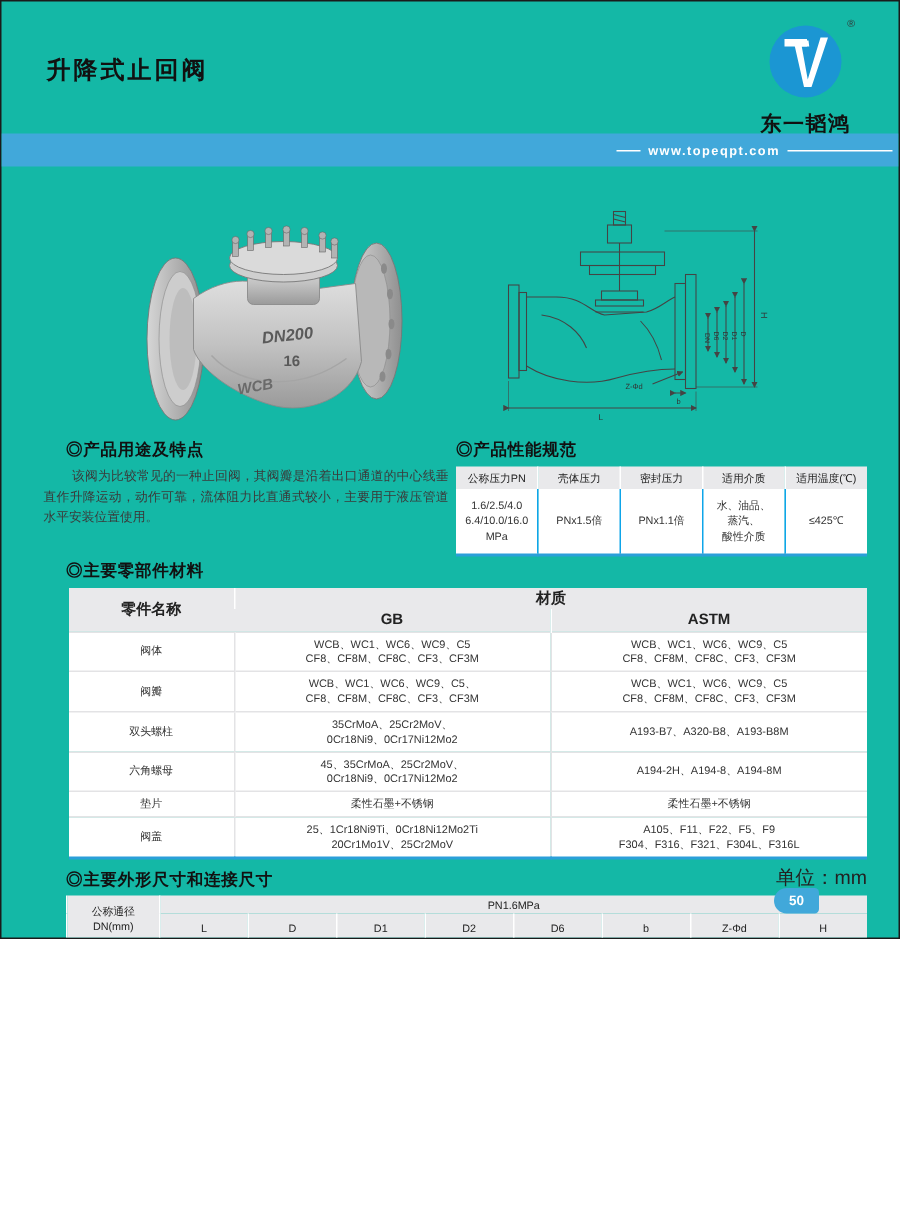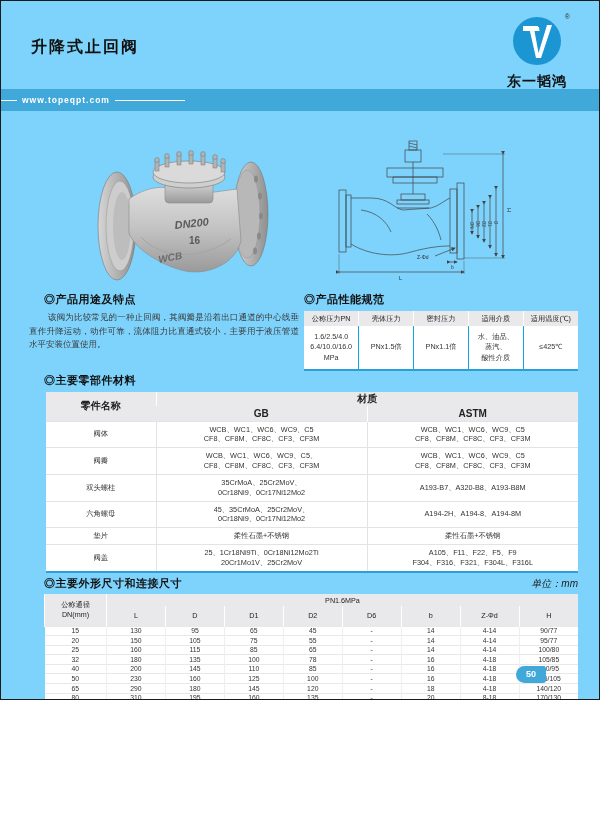--- a/index.html
+++ b/index.html
@@ -1,26 +1,26 @@
 <!DOCTYPE html>
 <html><head>
 <meta charset="utf-8">
 <style>
   * { margin:0; padding:0; box-sizing:border-box; }
   html,body { background:#fff; }
   body { width:600px; height:819px; font-family:"Liberation Sans", sans-serif; color:#222; }
-  .page { position:relative; width:600px; height:700px; background:#7dd3fc; border:1px solid #1a1a1a; overflow:hidden; }
+  .page { position:relative; width:600px; height:626px; background:#14b8a6; border:1px solid #1a1a1a; overflow:hidden; }
 
   
   .title { position:absolute; left:30px; top:36px; font-size:16px; font-weight:bold; letter-spacing:2px; color:#111; }
   .logo { position:absolute; top:14px; right:30px; width:64px; text-align:center; }
   .logo-mark { position:relative; display:inline-block; width:52px; height:52px; }
   .reg { position:absolute; top:-2px; right:-7px; font-size:7px; color:#333; }
   .logo-text { margin-top:2px; font-size:14px; font-weight:bold; letter-spacing:1px; color:#111; white-space:nowrap; }
-  .banner { position:absolute; left:0; top:88px; width:100%; height:22px; background:#41a8da; display:flex; align-items:center; padding-right:4px; }
+  .banner { position:absolute; left:0; top:88px; width:100%; height:22px; background:#41a8da; display:flex; align-items:center; justify-content:flex-end; padding-right:4px; }
   .banner-line { height:1px; background:#fff; display:inline-block; }
   .banner-line.l { width:16px; margin-right:5px; }
   .banner-line.r { width:70px; margin-left:5px; }
   .banner-text { color:#fff; font-size:8.5px; font-weight:bold; letter-spacing:1px; }
 
   
   .fig-photo { position:absolute; left:88px; top:140px; width:190px; height:140px; }
   .fig-draw  { position:absolute; left:330px; top:137px; width:185px; height:147px; }
 
   
@@ -52,21 +52,21 @@
   .mat-table th.part { width:110px; }
   .mat-table tr.h1 th { height:13px; }
   .mat-table tr.h2 th { height:15px; }
   .mat-table td { font-size:7.3px; color:#333; line-height:1.35; padding:3px 2px; border-top:1px solid #e3e3e5; border-left:1px solid #e3e3e5; background:#fff; }
   .mat-table td:first-child, .mat-table th:first-child { border-left:none; }
 
   
   .sec-dims { position:absolute; left:28px; top:575px; width:549px; }
   .dims-head { display:flex; justify-content:space-between; align-items:flex-end;gap:41px; }
   .dims-head .sec-h { margin-left:15px; }
-  .unit { font-size:10px; color:#222;font-style:italic; }
+  .unit { font-size:13px; color:#222; }
   .dim-table { margin-top:3px; margin-left:15px; width:534px; }
   .dim-table th { background:#e9e9eb; font-weight:normal; color:#222; border-left:1px solid #fff; }
   .dim-table tr.h1 th { height:12px; font-size:7.2px; }
   .dim-table tr.h2 th { height:20px; font-size:7.2px; }
   .dim-table th.dn { width:62px; font-size:7px; line-height:1.3; }
   .dim-table td { font-size:6.8px; line-height:7.4px; height:8px; padding:0.6px 2px; color:#333; border-top:1px solid #e8e8ea; border-left:1px solid #efeff1; background:#fff; }
   .dim-table td:first-child { border-left:none; }
   .dims-note { margin-top:4px; margin-left:3px; font-size:7.5px; font-weight:600; color:#222; letter-spacing:0.3px; }
 
   

